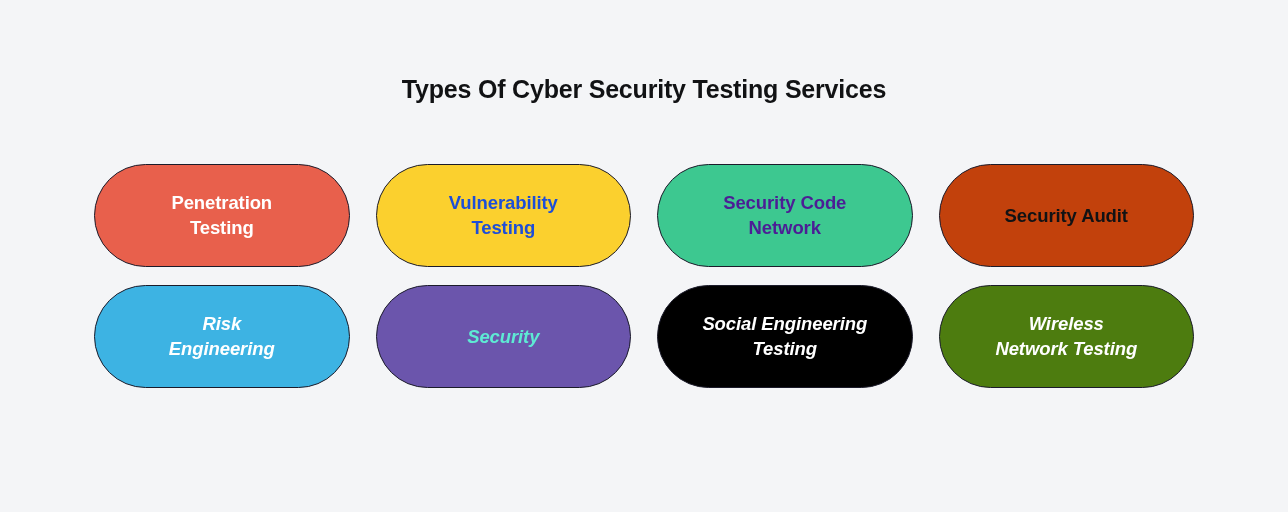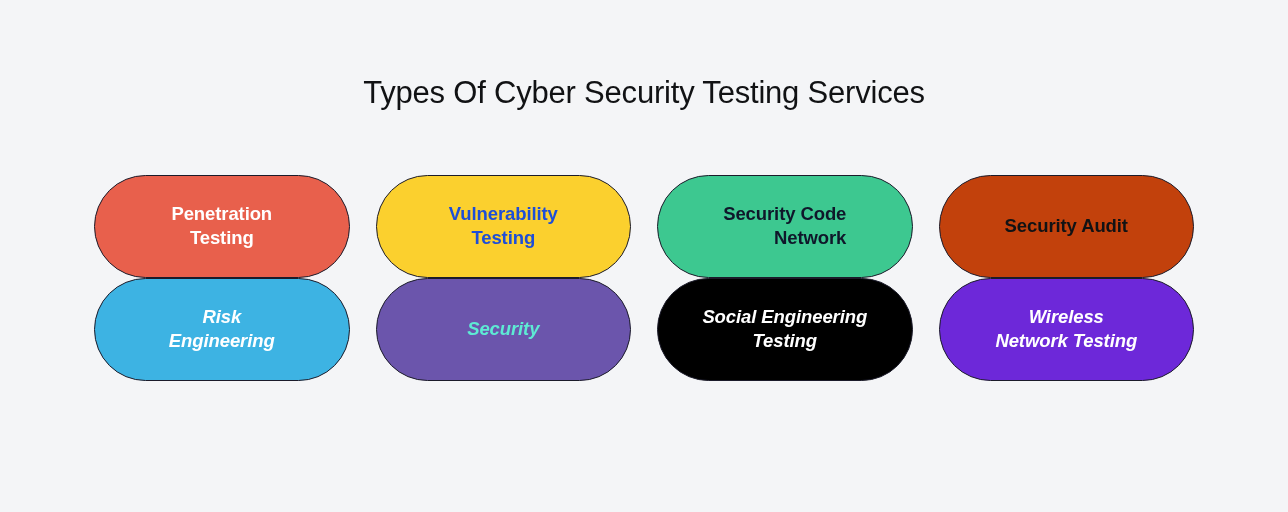--- a/index.html
+++ b/index.html
@@ -19,34 +19,35 @@
     width: 1288px;
     height: 512px;
     box-sizing: border-box;
     display: flex;
     flex-direction: column;
     align-items: center;
   }
 
   .page-title {
     margin-top: 76px;
-    font-size: 31px;
-    font-weight: normal;
+    font-size: 25px;
+    font-weight: bold;
     color: #111214;
     letter-spacing: -0.2px;
     line-height: 1.1;
     text-align: center;
     white-space: nowrap;
   }
 
   .rows {
     margin-top: 44px;
     width: 1100px;
     display: flex;
     flex-direction: column;
+    gap: 18px;
   }
 
   .card-row {
     display: flex;
     justify-content: center;
     align-items: center;
     gap: 26px;
   }
 
   .service-card {
@@ -96,21 +97,21 @@
       </div>
 
       <div class="service-card" style="background: rgb(251, 208, 46); border-color: rgb(27, 27, 42); color: #1d4ed8;">
         <span class="card-label">
           <span>Vulnerability</span>
           <br>
           <span>Testing</span>
         </span>
       </div>
 
-      <div class="service-card" style="background: rgb(61, 200, 144); border-color: rgb(27, 27, 42); color: #0f172a; text-align: right;">
+      <div class="service-card" style="background: rgb(61, 200, 144); border-color: rgb(27, 27, 42); color: #4c1d95;">
         <span class="card-label">
           <span>Security Code</span>
           <br>
           <span>Network</span>
         </span>
       </div>
 
       <div class="service-card" style="background: #c2410c; border-color: rgb(27, 27, 42); color: rgb(17, 18, 20);">
         <span class="card-label">
           <span>Security Audit</span>
@@ -137,21 +138,21 @@
       </div>
 
       <div class="service-card" style="background: #000000; border-color: rgb(27, 27, 42); color: rgb(255, 255, 255);">
         <span class="card-label">
           <span>Social Engineering</span>
           <br>
           <span>Testing</span>
         </span>
       </div>
 
-      <div class="service-card" style="background: #6d28d9; border-color: rgb(27, 27, 42); color: rgb(255, 255, 255);">
+      <div class="service-card" style="background: #4d7c0f; border-color: rgb(27, 27, 42); color: rgb(255, 255, 255);">
         <span class="card-label">
           <span>Wireless</span>
           <br>
           <span>Network Testing</span>
         </span>
       </div>
 
     </div>
 
   </div>

